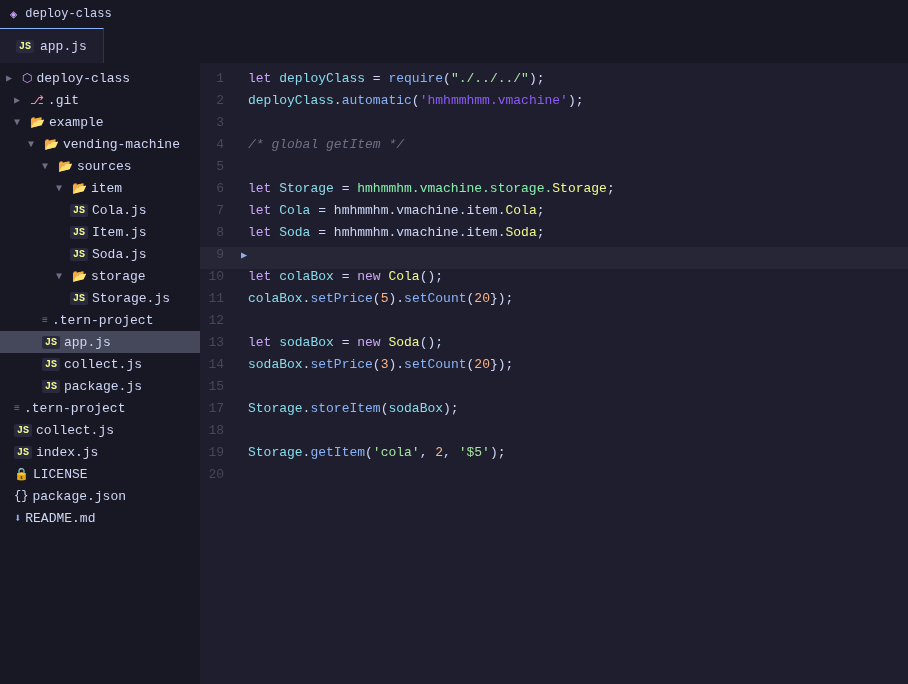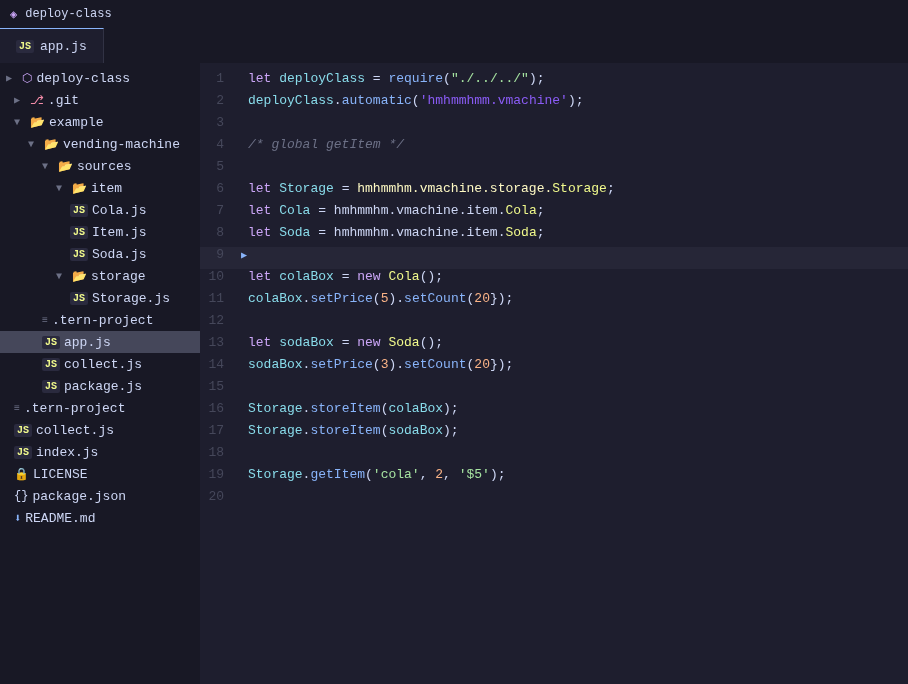--- a/index.html
+++ b/index.html
@@ -315,21 +315,21 @@
           <span class="line-content"><span style="color: rgb(108, 112, 134); font-style: italic;">/* global getItem */</span></span>
         </div>
         <div class="code-line">
           <span class="line-number">5</span>
           <span class="arrow-indicator"></span>
           <span class="line-content"></span>
         </div>
         <div class="code-line">
           <span class="line-number">6</span>
           <span class="arrow-indicator"></span>
-          <span class="line-content"><span style="color: rgb(203, 166, 247);">let </span><span style="color: rgb(137, 220, 235);">Storage</span><span style="color: rgb(205, 214, 244);"> = </span><span style="color: #fef9c3;">hmhmmhm.vmachine.storage.</span><span style="color: rgb(241, 250, 140);">Storage</span><span style="color: rgb(205, 214, 244);">;</span></span>
+          <span class="line-content"><span style="color: rgb(203, 166, 247);">let </span><span style="color: rgb(137, 220, 235);">Storage</span><span style="color: rgb(205, 214, 244);"> = </span><span style="color: #86efac;">hmhmmhm.vmachine.storage.</span><span style="color: rgb(241, 250, 140);">Storage</span><span style="color: rgb(205, 214, 244);">;</span></span>
         </div>
         <div class="code-line">
           <span class="line-number">7</span>
           <span class="arrow-indicator"></span>
           <span class="line-content"><span style="color: rgb(203, 166, 247);">let </span><span style="color: rgb(137, 220, 235);">Cola</span><span style="color: rgb(205, 214, 244);"> = </span><span style="color: rgb(205, 214, 244);">hmhmmhm.vmachine.item.</span><span style="color: rgb(241, 250, 140);">Cola</span><span style="color: rgb(205, 214, 244);">;</span></span>
         </div>
         <div class="code-line">
           <span class="line-number">8</span>
           <span class="arrow-indicator"></span>
           <span class="line-content"><span style="color: rgb(203, 166, 247);">let </span><span style="color: rgb(137, 220, 235);">Soda</span><span style="color: rgb(205, 214, 244);"> = </span><span style="color: rgb(205, 214, 244);">hmhmmhm.vmachine.item.</span><span style="color: rgb(241, 250, 140);">Soda</span><span style="color: rgb(205, 214, 244);">;</span></span>
@@ -363,25 +363,20 @@
           <span class="line-number">14</span>
           <span class="arrow-indicator"></span>
           <span class="line-content"><span style="color: rgb(137, 220, 235);">sodaBox</span><span style="color: rgb(205, 214, 244);">.</span><span style="color: rgb(137, 180, 250);">setPrice</span><span style="color: rgb(205, 214, 244);">(</span><span style="color: rgb(250, 179, 135);">3</span><span style="color: rgb(205, 214, 244);">)</span><span style="color: rgb(205, 214, 244);">.</span><span style="color: rgb(137, 180, 250);">setCount</span><span style="color: rgb(205, 214, 244);">(</span><span style="color: rgb(250, 179, 135);">20</span><span style="color: rgb(205, 214, 244);">});</span></span>
         </div>
         <div class="code-line">
           <span class="line-number">15</span>
           <span class="arrow-indicator"></span>
           <span class="line-content"></span>
         </div>
         <div class="code-line">
-          <span class="line-number">16</span>
-          <span class="arrow-indicator"></span>
-          <span class="line-content"><span style="color: rgb(137, 220, 235);">Storage</span><span style="color: rgb(205, 214, 244);">.</span><span style="color: rgb(137, 180, 250);">storeItem</span><span style="color: rgb(205, 214, 244);">(</span><span style="color: rgb(137, 220, 235);">colaBox</span><span style="color: rgb(205, 214, 244);">);</span></span>
-        </div>
-        <div class="code-line">
           <span class="line-number">17</span>
           <span class="arrow-indicator"></span>
           <span class="line-content"><span style="color: rgb(137, 220, 235);">Storage</span><span style="color: rgb(205, 214, 244);">.</span><span style="color: rgb(137, 180, 250);">storeItem</span><span style="color: rgb(205, 214, 244);">(</span><span style="color: rgb(137, 220, 235);">sodaBox</span><span style="color: rgb(205, 214, 244);">);</span></span>
         </div>
         <div class="code-line">
           <span class="line-number">18</span>
           <span class="arrow-indicator"></span>
           <span class="line-content"></span>
         </div>
         <div class="code-line">

